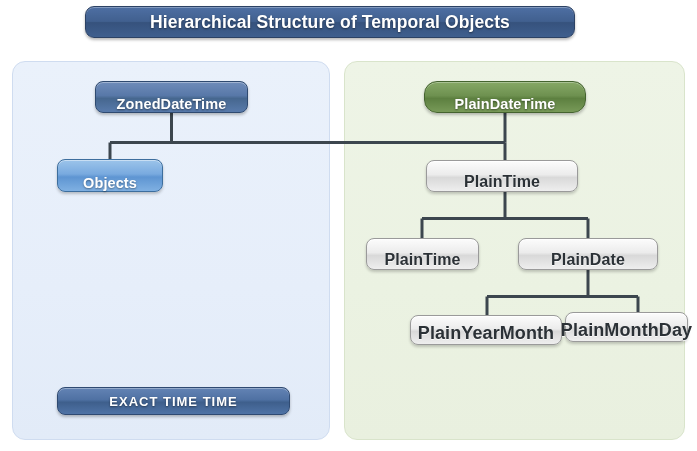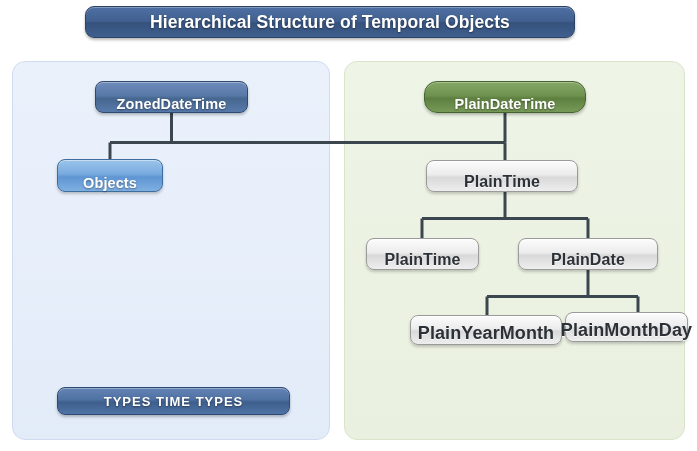--- a/index.html
+++ b/index.html
@@ -236,17 +236,17 @@
 
   <div class="node node-gray small" style="left:410px; top:315px; width:152px; height:30px;">
     <span>PlainYearMonth</span>
   </div>
 
   <div class="node node-gray small" style="left:565px; top:312px; width:123px; height:30px;">
     <span>PlainMonthDay</span>
   </div>
 
   <div class="badge badge-blue">
-    <span>TYPES TIME TYPES</span>
+    <span>EXACT TIME TIME</span>
   </div>
 
 
 </div>
 
 </body></html>

